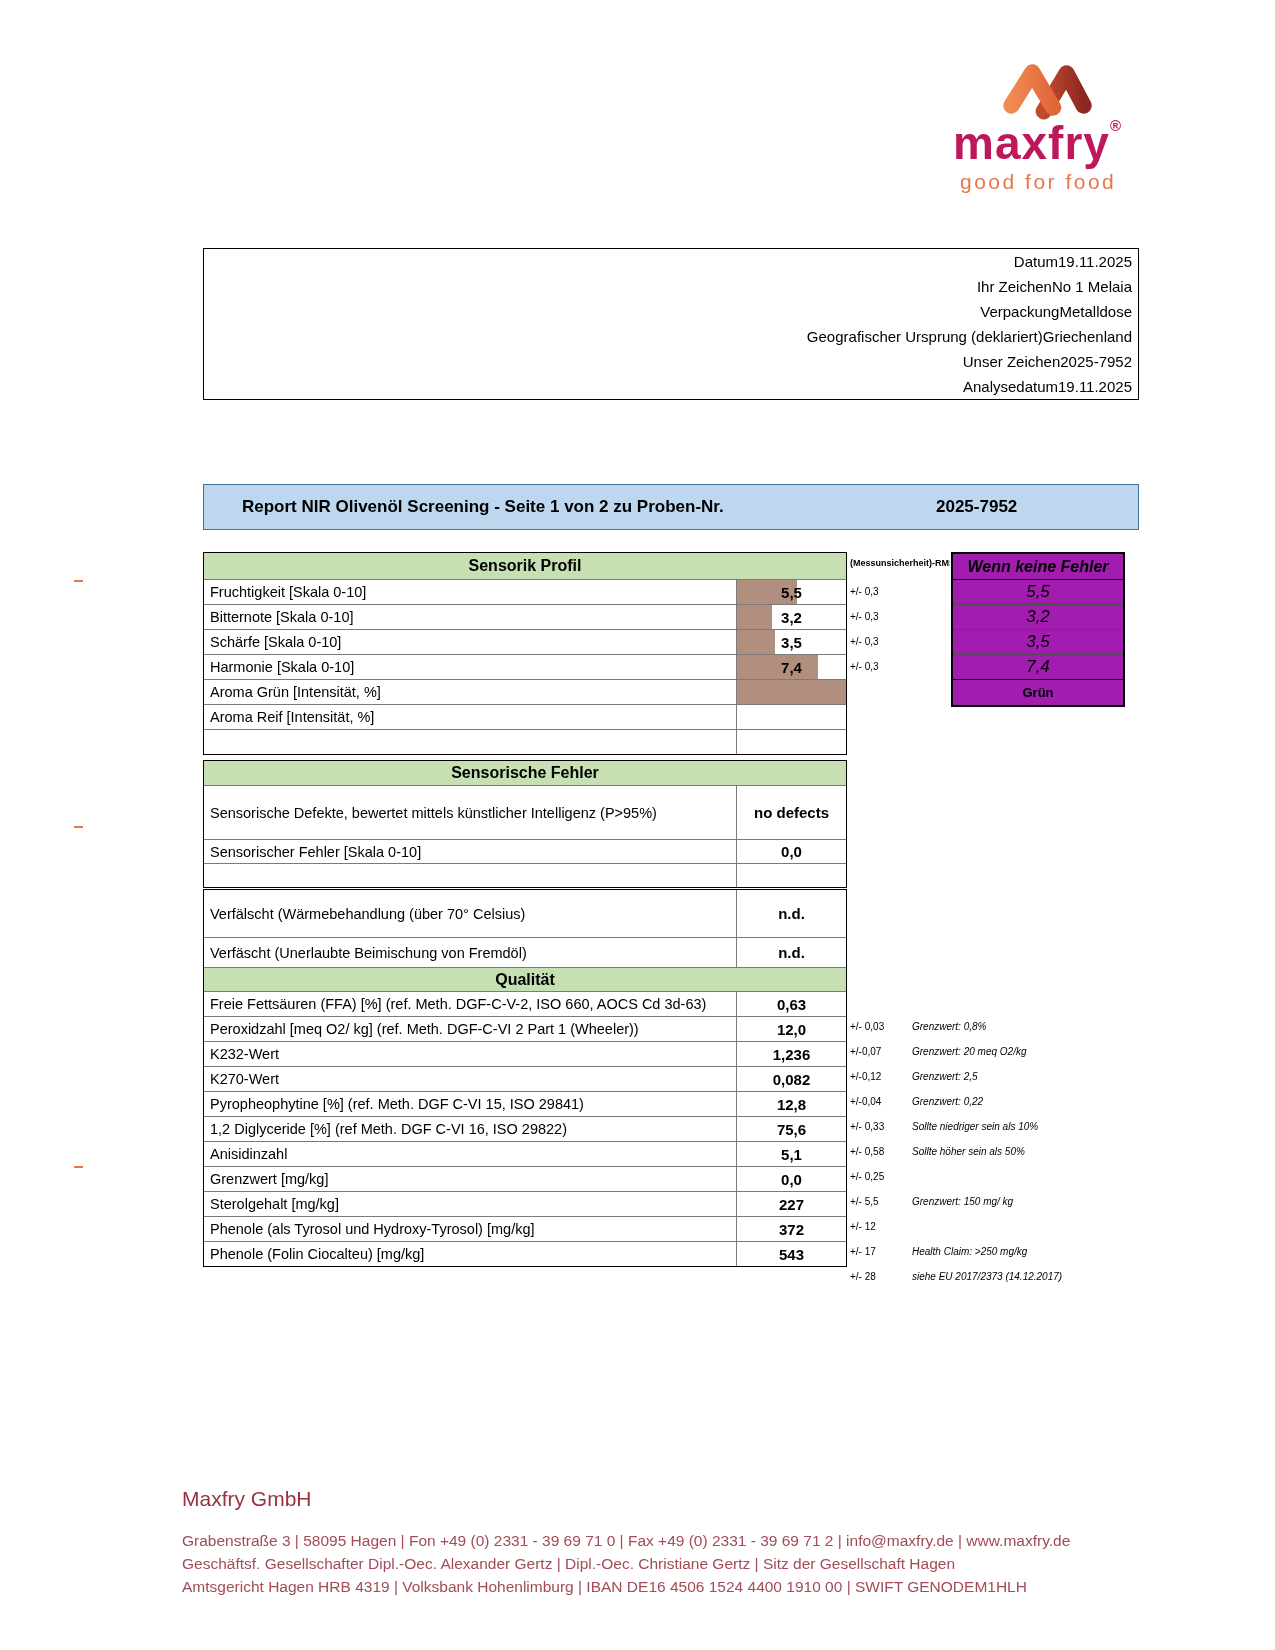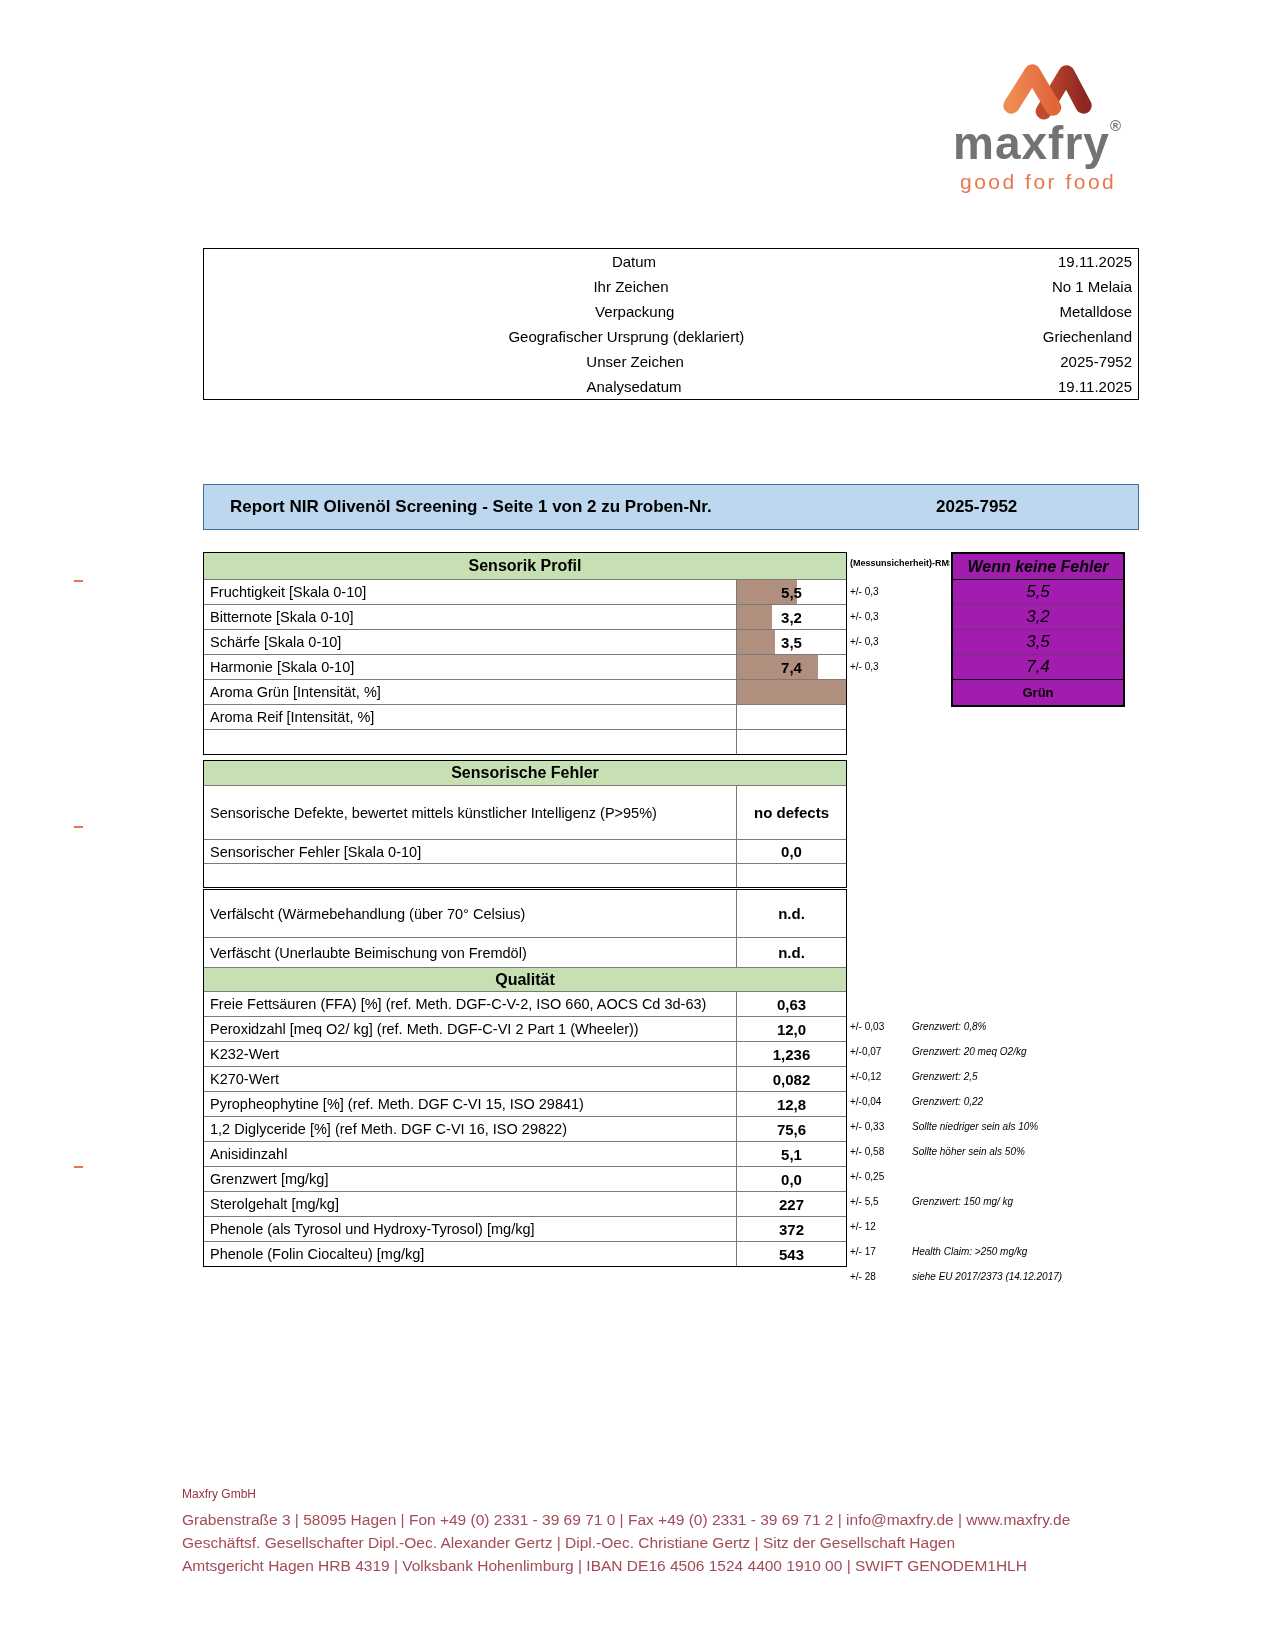--- a/index.html
+++ b/index.html
@@ -2,37 +2,37 @@
 <html><head>
 <meta charset="utf-8">
 <style>
   html,body{margin:0;padding:0}
   body{position:relative;width:1275px;height:1650px;background:#ffffff;
        font-family:"Liberation Sans",sans-serif;color:#000;overflow:hidden}
 
   
   .logo-mark{position:absolute;left:1000px;top:58px}
   .brand{position:absolute;left:953px;top:116px;font-size:46px;font-weight:bold;
-         color:#737373;letter-spacing:1px}
+         color:#be185d;letter-spacing:1px}
   .brand .reg{font-size:15px;vertical-align:28px;font-weight:bold}
   .tagline{position:absolute;left:960px;top:170px;font-size:21px;color:#e8764b;
            letter-spacing:2.5px}
 
   
   .itbl{position:absolute;left:203px;top:248px;width:936px;border:1px solid #000;
         box-sizing:border-box;background:#fff}
   .irow{display:flex;height:25px;align-items:center;padding:0 6px;font-size:15px}
-  .ilabel{flex:1;text-align:center}
+  .ilabel{flex:1;text-align:right}
   .ival{font-weight:normal;text-align:center}
 
   
   .titlebar{position:absolute;left:203px;top:484px;width:936px;height:46px;
             background:#bdd7ee;border:1px solid #41719c;box-sizing:border-box;
             display:flex;align-items:center}
-  .title{font-weight:bold;font-size:17px;padding-left:26px}
+  .title{font-weight:bold;font-size:17px;padding-left:38px}
   .title-num{position:absolute;left:732px;font-weight:bold;font-size:17px}
 
   
   .tbl{position:absolute;left:203px;width:644px;border:1px solid #000;
        box-sizing:border-box;background:#fff}
   .tr{display:flex;height:25px;box-sizing:border-box}
   .tr + .tr{border-top:1px solid #7a7a7a}
   .hdr{background:#c6e0b4;justify-content:center;align-items:center;
        font-weight:bold;font-size:16px;height:26px}
   .lc{width:533px;box-sizing:border-box;border-right:1px solid #7a7a7a;
@@ -60,21 +60,21 @@
       font-style:italic;font-size:17px;border-bottom:1px dotted #444;box-sizing:border-box}
   .bv.last{border-bottom:1px solid #000}
   .bgrn{height:25px;display:flex;align-items:center;justify-content:center;
         font-weight:bold;font-size:13px}
 
   
   .mark{position:absolute;left:74px;width:9px;height:2px;background:#e8764b}
 
   
   .footer{position:absolute;left:182px;top:1487px;color:#a34b57}
-  .company{font-size:12px;color:#97323f;margin-bottom:7px}
+  .company{font-size:21px;color:#97323f;margin-bottom:18px}
   .fline{font-size:15.5px;line-height:23px;white-space:nowrap}
 </style>
 </head>
 <body>
 
 <div class="logo-mark">
   <svg width="95" height="63" viewBox="0 0 100 66">
     <defs>
       <linearGradient id="go" x1="0" y1="0" x2="1" y2="0">
         <stop offset="0" stop-color="#ef8a52"></stop>

